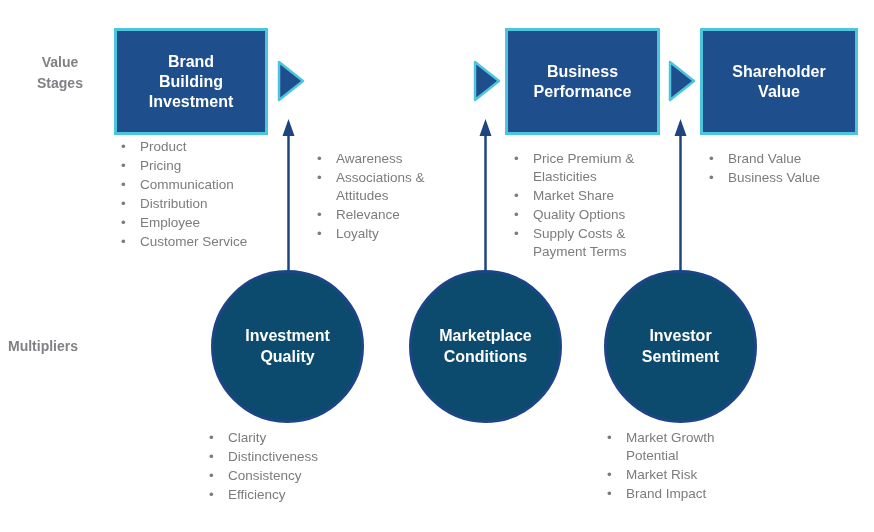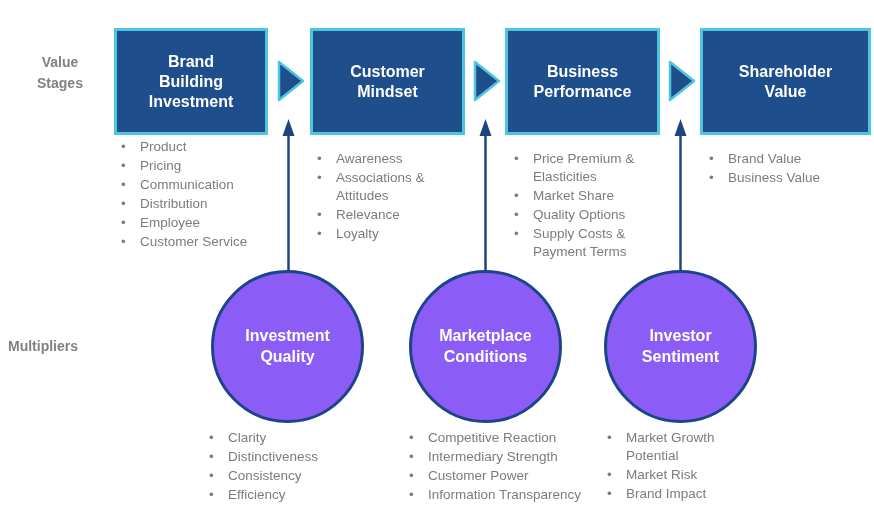--- a/index.html
+++ b/index.html
@@ -19,21 +19,21 @@
     position:absolute; top:28px; height:107px; box-sizing:border-box;
     background:#1f4e8c; border:3px solid #4ec5de;
     display:flex; align-items:center; justify-content:center;
     color:#ffffff; font-weight:bold; font-size:16px; text-align:center;
     line-height:1.25;
   }
   .stage-box .stage-title { width:112px; margin:0 auto; }
   #stage-box-1 { left:114px; width:154px; }
   #stage-box-2 { left:310px; width:155px; }
   #stage-box-3 { left:505px; width:155px; }
-  #stage-box-4 { left:700px; width:171px; }
+  #stage-box-4 { left:700px; width:158px; }
 
   .flow-arrow { position:absolute; top:58px; }
   #flow-arrow-1 { left:275px; }
   #flow-arrow-2 { left:471px; }
   #flow-arrow-3 { left:666px; }
 
   ul.bullets {
     position:absolute; margin:0; padding:0; list-style:none;
     color:#7b7c7e; font-size:13.5px;
   }
@@ -46,21 +46,21 @@
   #stage-list-1 { left:116px; top:138px; width:152px; }
   #stage-list-2 { left:312px; top:150px; width:150px; }
   #stage-list-3 { left:509px; top:150px; width:150px; }
   #stage-list-4 { left:704px; top:150px; width:168px; }
   #mult-list-1  { left:204px; top:429px; width:170px; }
   #mult-list-2  { left:404px; top:429px; width:179px; }
   #mult-list-3  { left:602px; top:429px; width:154px; }
 
   .mult-circle {
     position:absolute; top:270px; width:153px; height:153px; border-radius:50%;
-    box-sizing:border-box; background:#8b5cf6; border:3px solid #1c4587;
+    box-sizing:border-box; background:#0c4a6e; border:3px solid #1c4587;
     display:flex; align-items:center; justify-content:center;
     color:#ffffff; font-weight:bold; font-size:16px; text-align:center;
     line-height:1.3;
   }
   .mult-circle .circle-title { width:124px; margin:0 auto; }
   #mult-circle-1 { left:211px; }
   #mult-circle-2 { left:409px;align-items:center; }
   #mult-circle-3 { left:604px; }
 
   #up-arrows { position:absolute; left:0; top:0; pointer-events:none; }
@@ -68,23 +68,20 @@
 </head>
 <body>
 
 <div id="canvas">
 
   <div id="value-stages-label" class="row-label">Value Stages</div>
   <div id="multipliers-label" class="row-label">Multipliers</div>
 
   <div id="stage-box-1" class="stage-box">
     <div class="stage-title">Brand Building Investment</div>
-  </div>
-  <div id="stage-box-2" class="stage-box">
-    <div class="stage-title">Customer Mindset</div>
   </div>
   <div id="stage-box-3" class="stage-box">
     <div class="stage-title">Business Performance</div>
   </div>
   <div id="stage-box-4" class="stage-box">
     <div class="stage-title">Shareholder Value</div>
   </div>
 
   <svg id="flow-arrow-1" class="flow-arrow" width="32" height="46" viewBox="0 0 32 46">
     <polygon points="4,4 28,23 4,42" fill="#1f4e8c" stroke="#4ec5de" stroke-width="2.5" stroke-linejoin="round"></polygon>
@@ -143,25 +140,19 @@
   <div id="mult-circle-3" class="mult-circle">
     <div class="circle-title">Investor Sentiment</div>
   </div>
 
   <ul id="mult-list-1" class="bullets">
       <li>Clarity</li>
       <li>Distinctiveness</li>
       <li>Consistency</li>
       <li>Efficiency</li>
     </ul>
-  <ul id="mult-list-2" class="bullets">
-      <li>Competitive Reaction</li>
-      <li>Intermediary Strength</li>
-      <li>Customer Power</li>
-      <li>Information Transparency</li>
-    </ul>
   <ul id="mult-list-3" class="bullets">
       <li>Market Growth Potential</li>
       <li>Market Risk</li>
       <li>Brand Impact</li>
     </ul>
 
 </div>
 
 </body></html>

